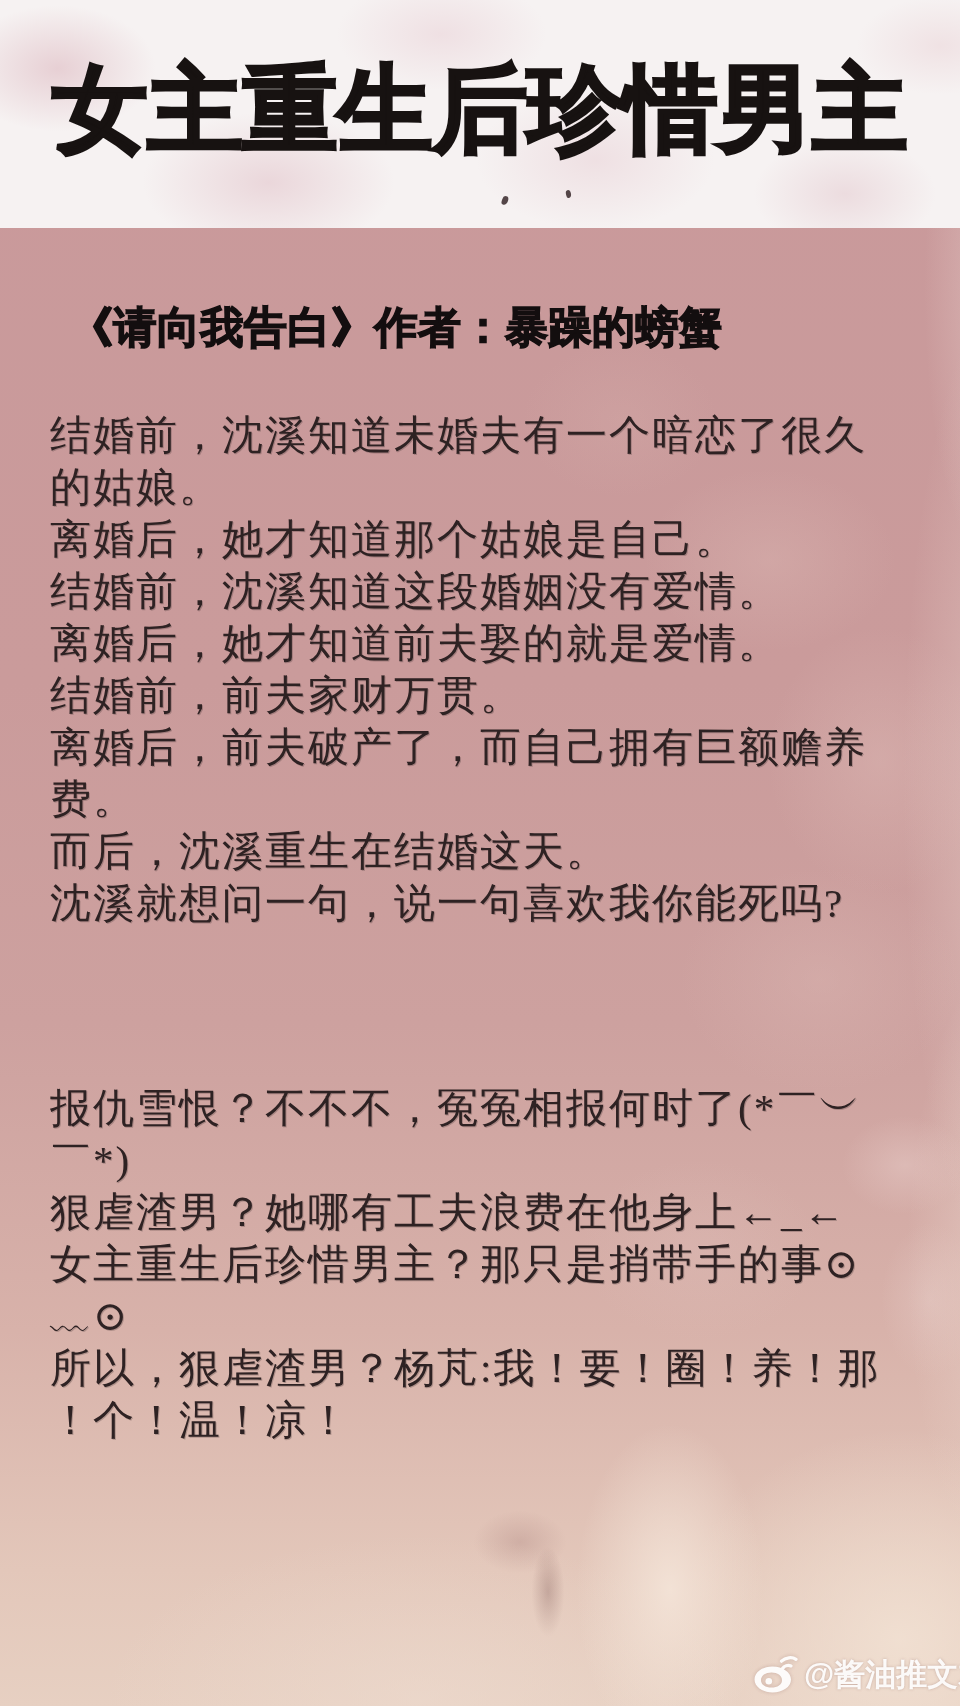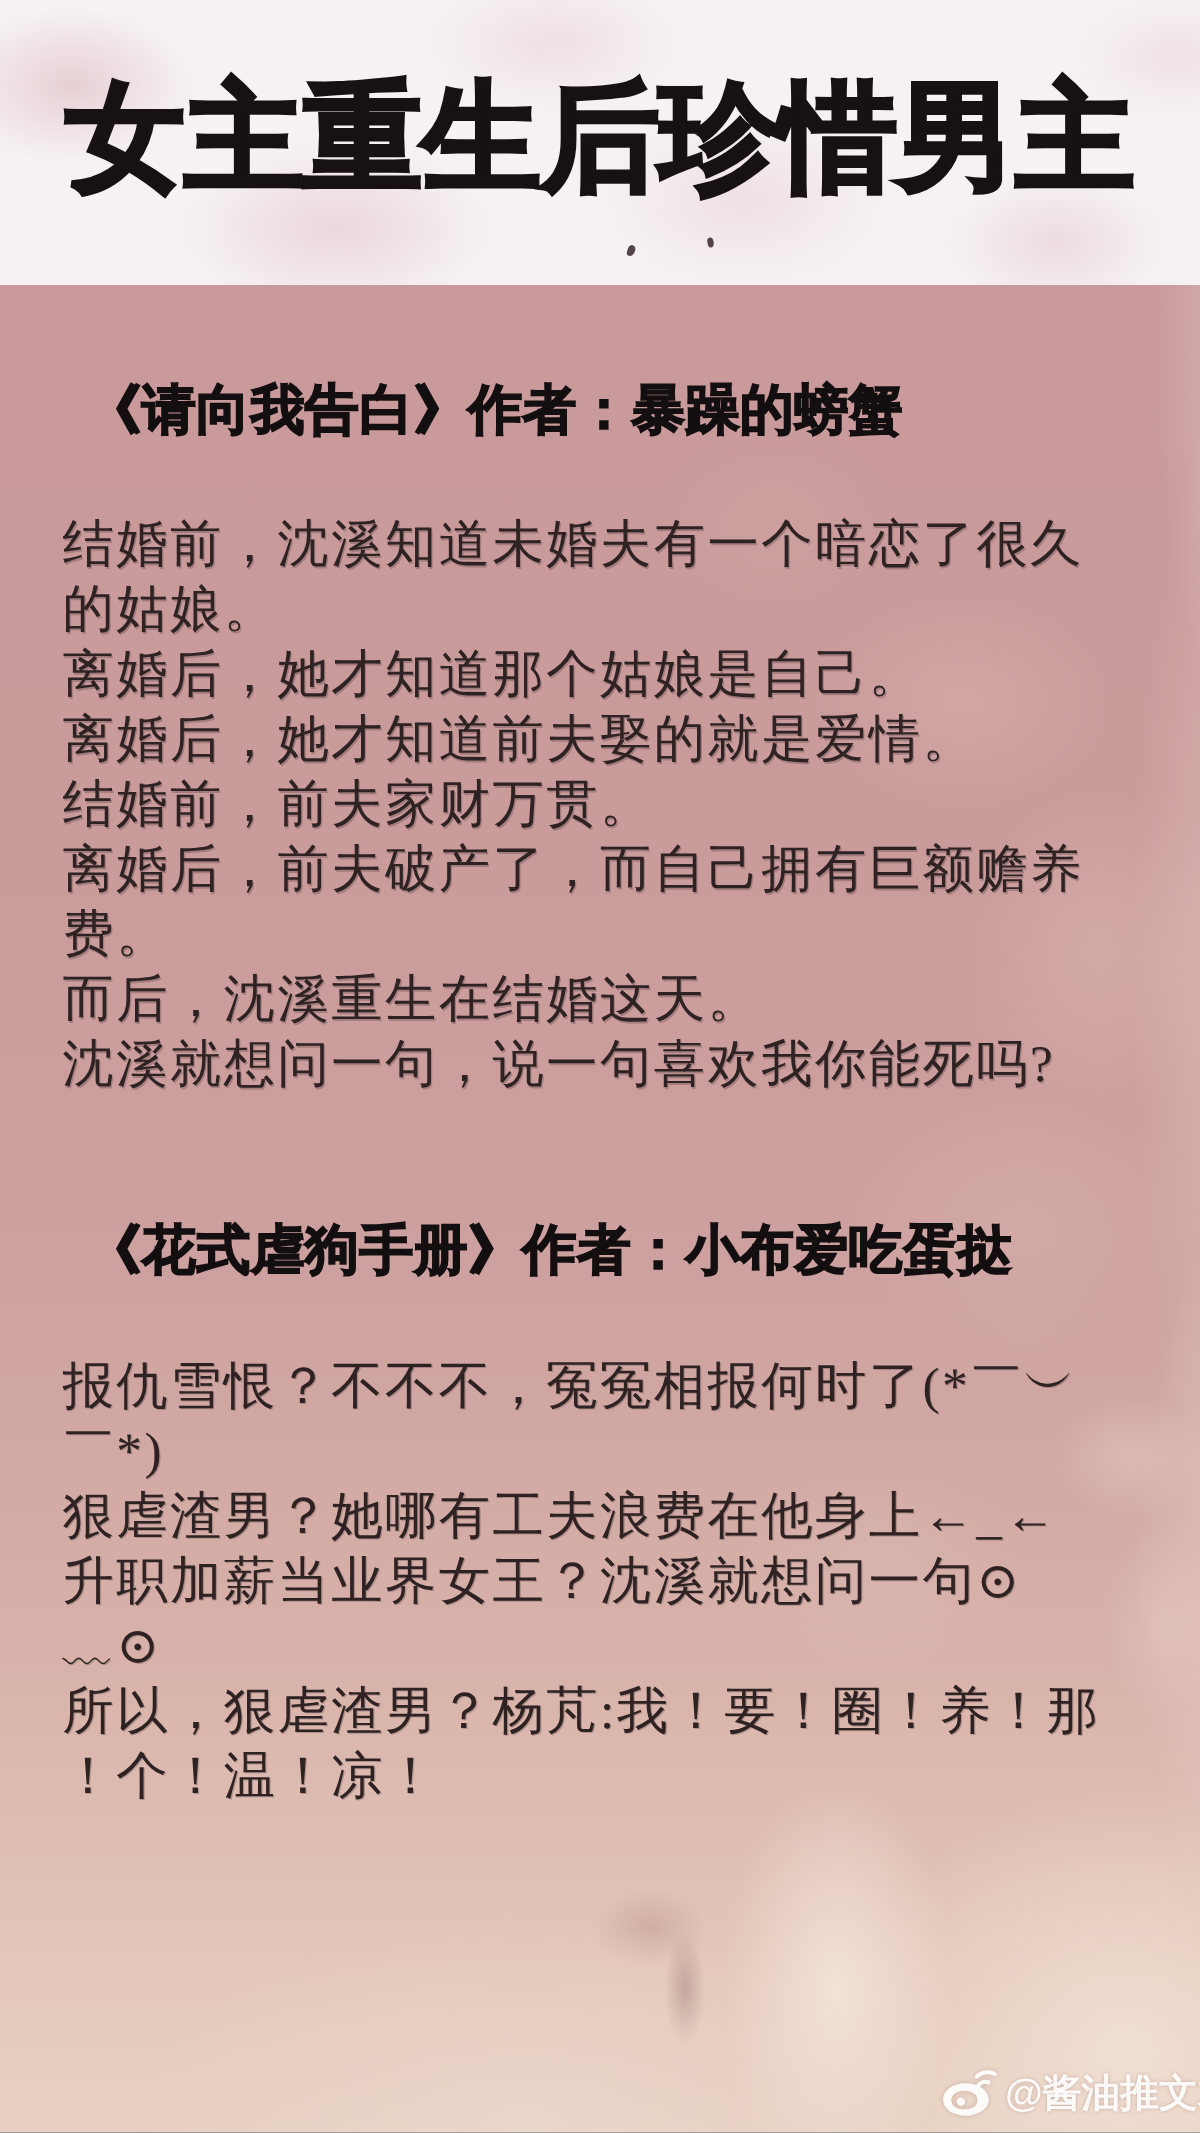--- a/index.html
+++ b/index.html
@@ -119,35 +119,35 @@
     <div class="speck speck-1"></div>
     <div class="speck speck-2"></div>
   </div>
 
   <h2 class="book-heading heading-1">《请向我告白》作者：暴躁的螃蟹</h2>
 
   <div class="book-body body-1">
       <div class="body-line">结婚前，沈溪知道未婚夫有一个暗恋了很久</div>
       <div class="body-line">的姑娘。</div>
       <div class="body-line">离婚后，她才知道那个姑娘是自己。</div>
+      <div class="body-line">结婚前，沈溪知道这段婚姻没有爱情。</div>
       <div class="body-line">离婚后，她才知道前夫娶的就是爱情。</div>
       <div class="body-line">结婚前，前夫家财万贯。</div>
       <div class="body-line">离婚后，前夫破产了，而自己拥有巨额赡养</div>
       <div class="body-line">费。</div>
       <div class="body-line">而后，沈溪重生在结婚这天。</div>
       <div class="body-line">沈溪就想问一句，说一句喜欢我你能死吗?</div>
     </div>
 
-  <h2 class="book-heading heading-2">《花式虐狗手册》作者：小布爱吃蛋挞</h2>
 
   <div class="book-body body-2">
       <div class="body-line">报仇雪恨？不不不，冤冤相报何时了(*￣︶</div>
       <div class="body-line">￣*)</div>
       <div class="body-line">狠虐渣男？她哪有工夫浪费在他身上←_←</div>
-      <div class="body-line">升职加薪当业界女王？沈溪就想问一句⊙</div>
+      <div class="body-line">女主重生后珍惜男主？那只是捎带手的事⊙</div>
       <div class="body-line">﹏⊙</div>
       <div class="body-line">所以，狠虐渣男？杨芃:我！要！圈！养！那</div>
       <div class="body-line">！个！温！凉！</div>
     </div>
 
   <div class="watermark">
     <span class="weibo-icon">
       <svg width="46" height="40" viewBox="0 0 46 40" aria-hidden="true">
         <path fill="#fff" fill-rule="evenodd" d="M20.5 11.5 C10 11.5 2.5 17.5 2.5 24.5 C2.5 32 11 37.5 20.5 37.5 C30.5 37.5 39 32 39 24.5 C39 17.5 31 11.5 20.5 11.5 Z
              M19.5 17.5 C25.5 17.5 30 20.6 30 25.2 C30 29.8 25.5 32.5 19.5 32.5 C13.5 32.5 9 29.8 9 25.2 C9 20.6 13.5 17.5 19.5 17.5 Z"></path>

